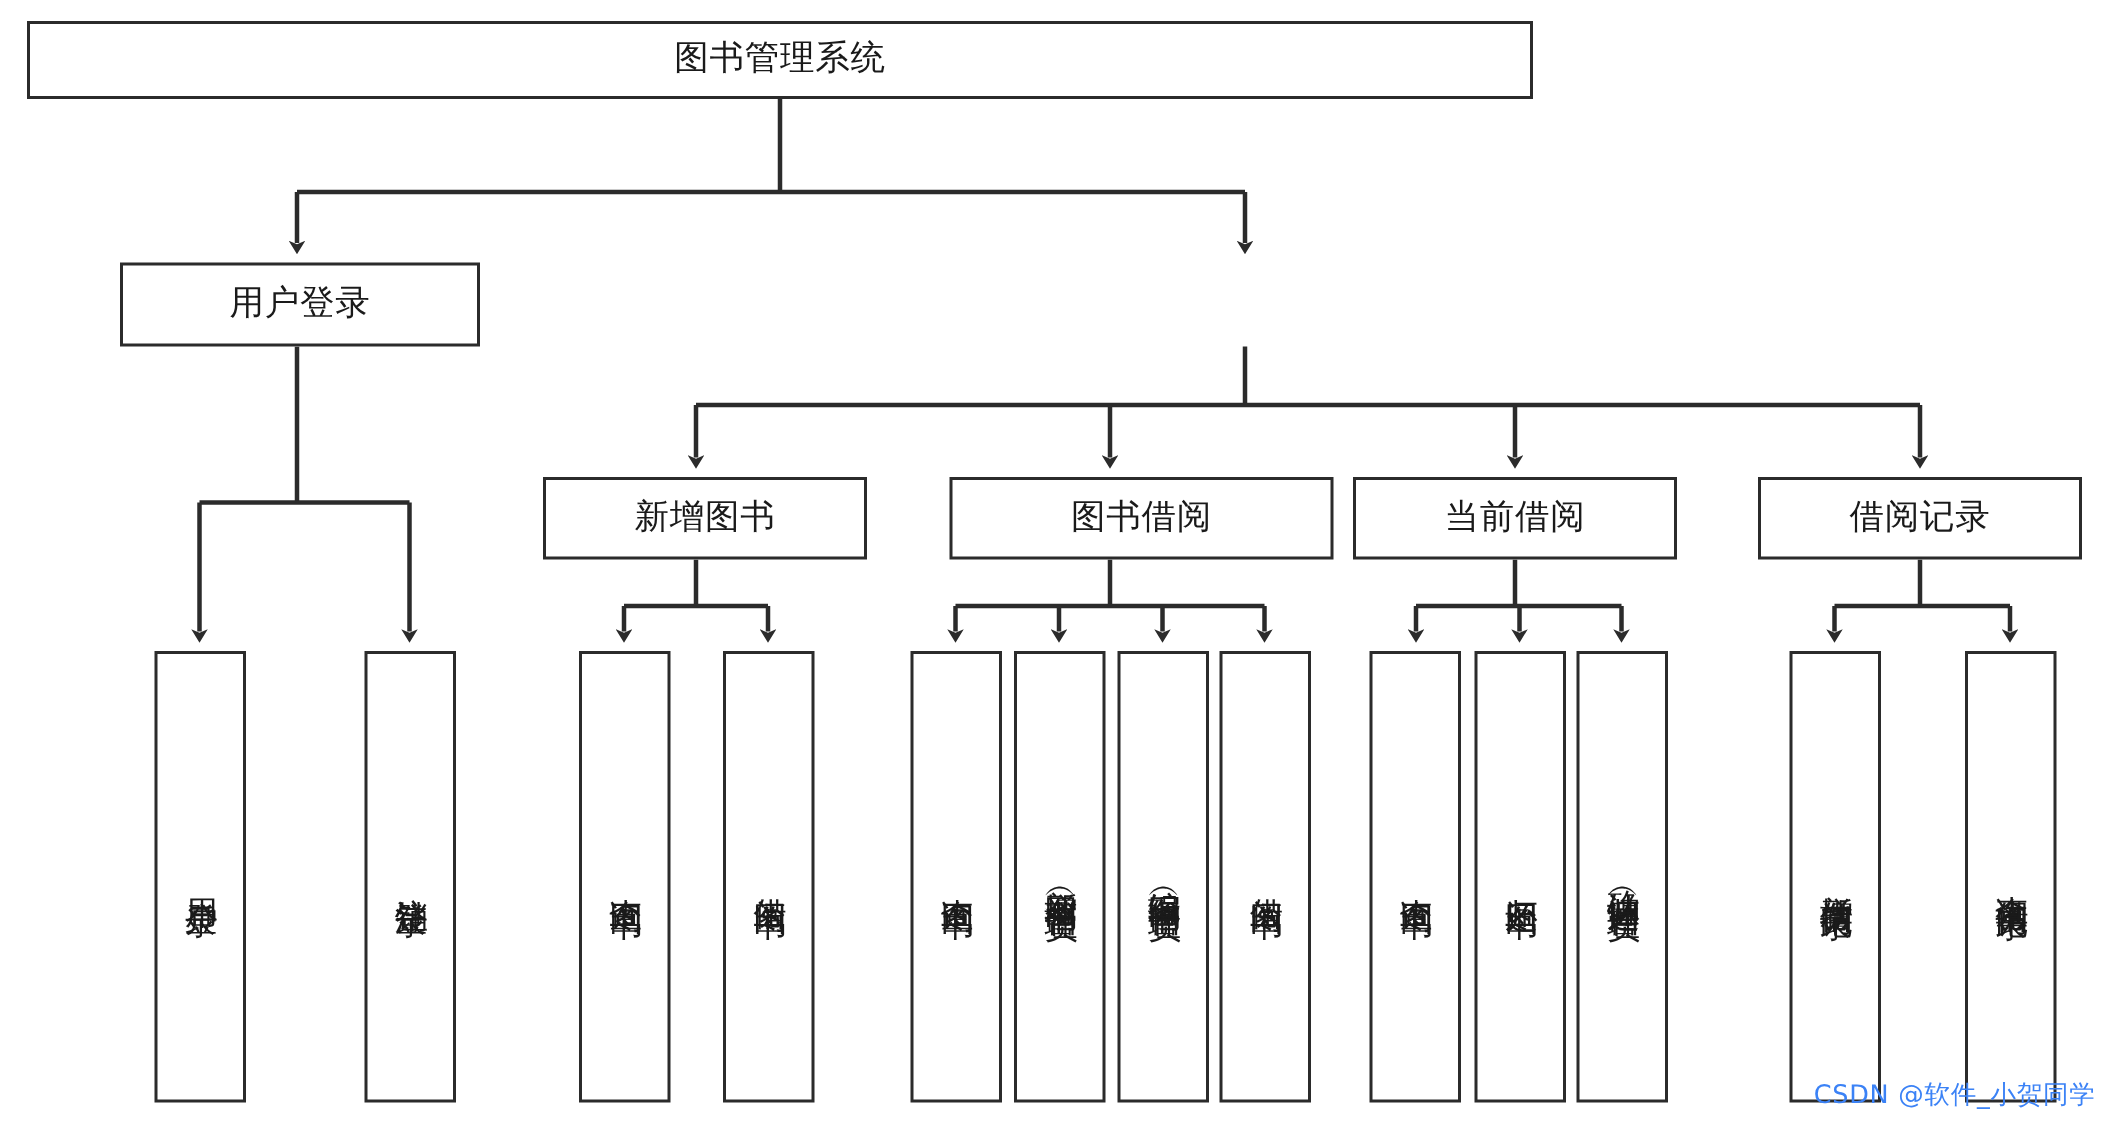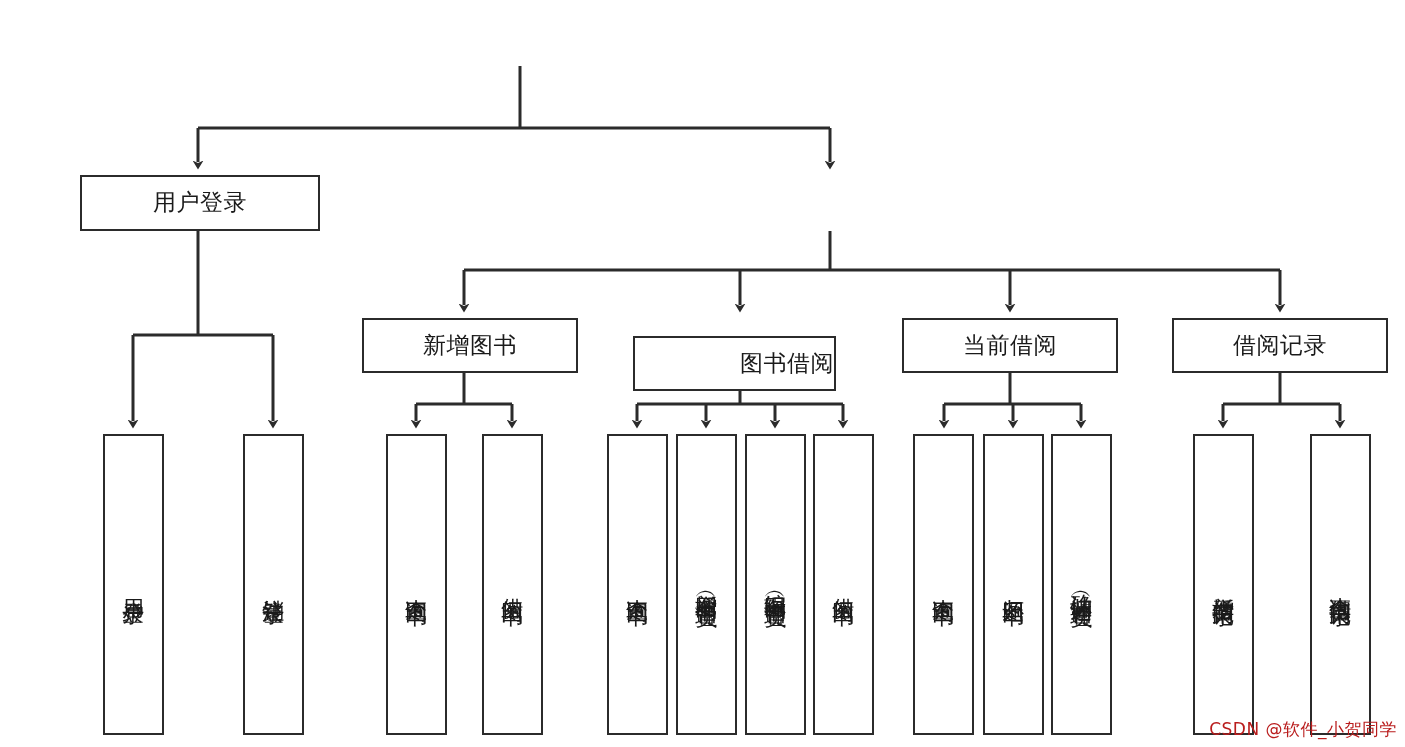--- a/index.html
+++ b/index.html
@@ -53,21 +53,21 @@
     writing-mode: vertical-rl;
     text-orientation: upright;
     display: block;
     text-align: center;
   }
   #watermark {
     position: absolute;
     right: 8px;
     bottom: 6px;
     font-size: 17px;
-    color: #b91c1c;
+    color: #3b82f6;
     font-family: "DejaVu Sans", "Liberation Sans", sans-serif;
     white-space: nowrap;
     letter-spacing: 0.5px;
   }
 </style>
 </head>
 <body>
 
 <div id="canvas">
 
@@ -115,29 +115,32 @@
       <path d="M1081,404 L1081,421" marker-end="url(#arrow)"></path>
 
       <path d="M1280,373 L1280,404"></path>
       <path d="M1223,404 L1340,404"></path>
       <path d="M1223,404 L1223,421" marker-end="url(#arrow)"></path>
       <path d="M1340,404 L1340,421" marker-end="url(#arrow)"></path>
 
     </g>
   </svg>
 
+  <div class="node horiz" style="left:18px; top:14px; width:1004px; height:52px;">
+    <span>图书管理系统</span>
+  </div>
 
   <div class="node horiz" style="left:80px; top:175px; width:240px; height:56px;">
     <span>用户登录</span>
   </div>
 
   <div class="node horiz" style="left:362px; top:318px; width:216px; height:55px;">
     <span>新增图书</span>
   </div>
-  <div class="node horiz" style="left:633px; top:336px; width:203px; height:55px;justify-content:flex-end;">
+  <div class="node horiz" style="left:633px; top:318px; width:256px; height:55px;">
     <span>图书借阅</span>
   </div>
   <div class="node horiz" style="left:1172px; top:318px; width:216px; height:55px;">
     <span>借阅记录</span>
   </div>
   <div class="node horiz" style="left:902px; top:318px; width:216px; height:55px;">
     <span>当前借阅</span>
   </div>
 
   <div class="node vert" style="left:103px; top:434px; width:61px; height:301px;">

